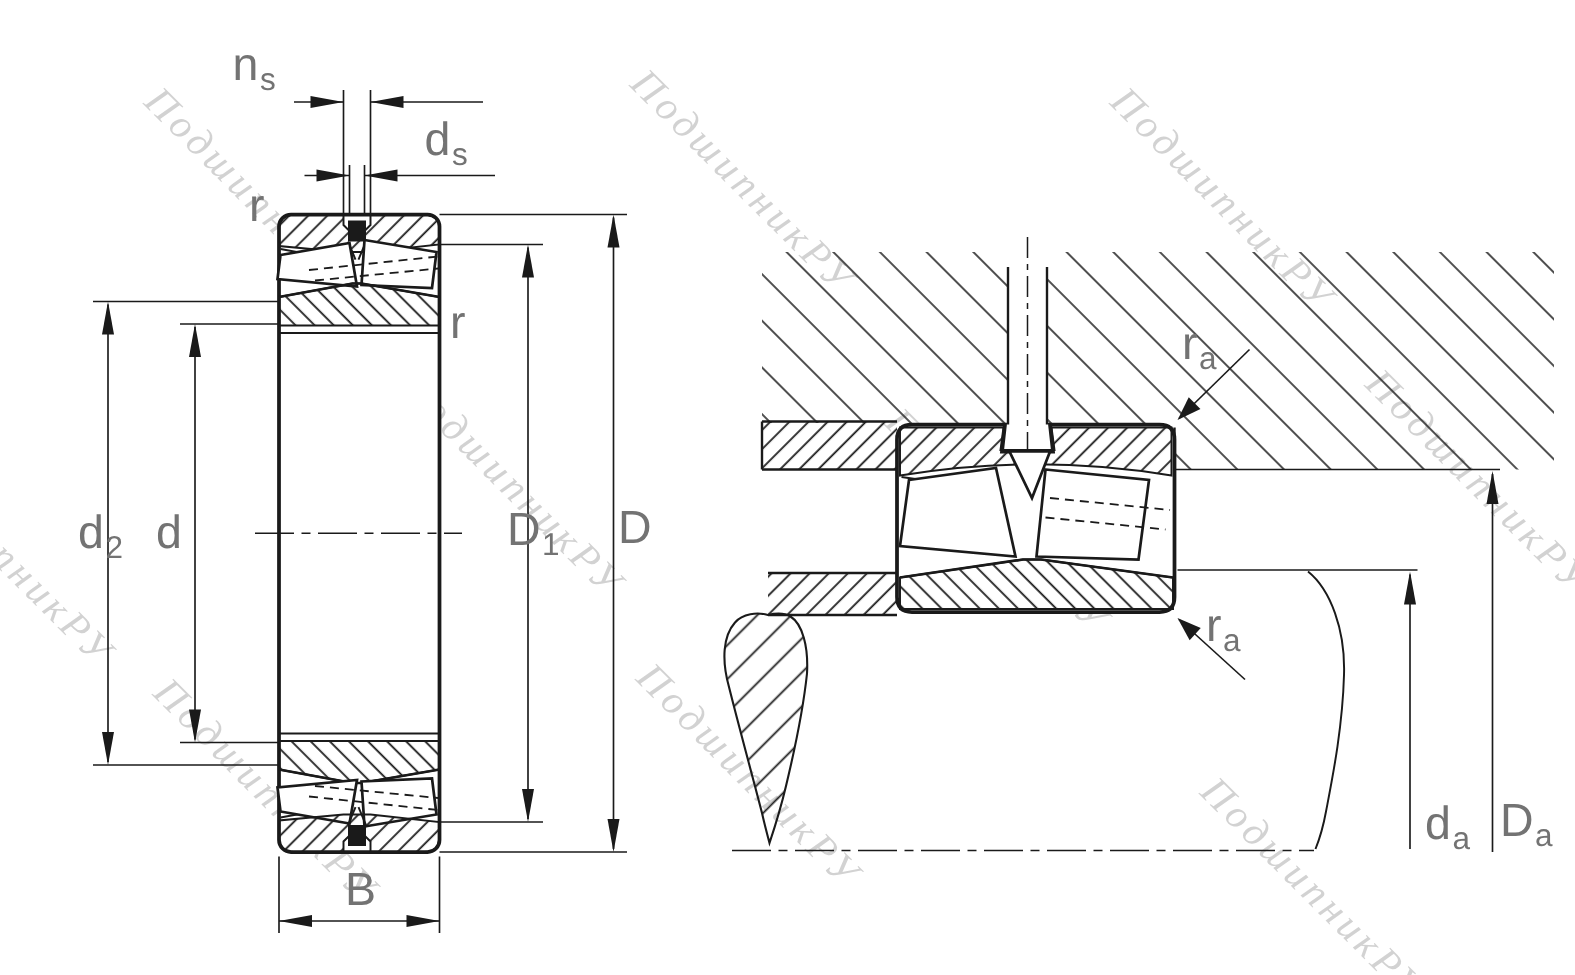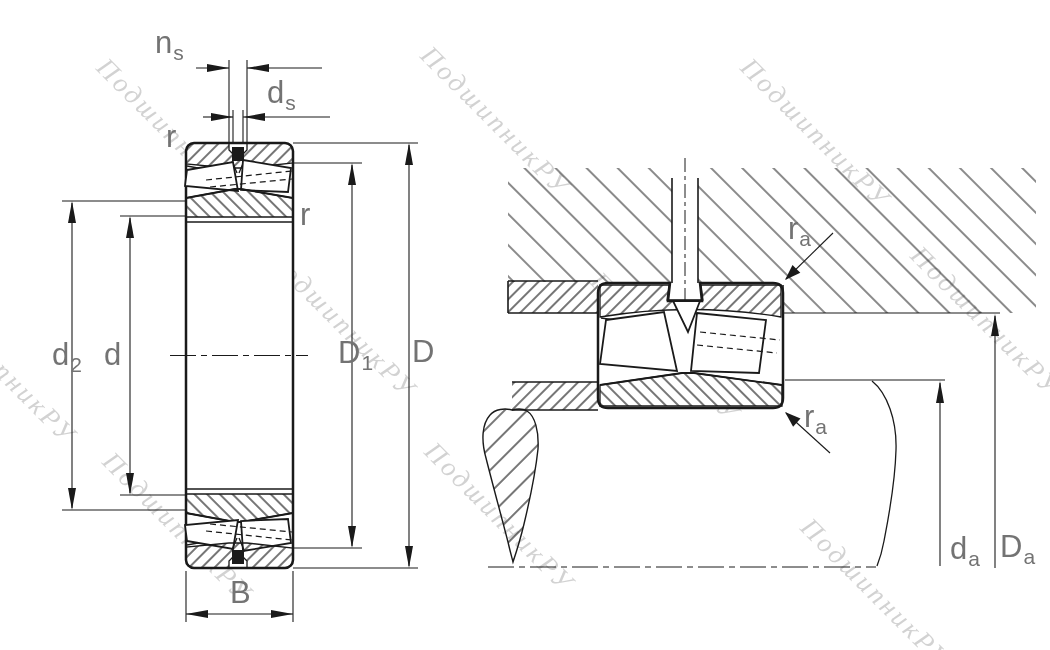--- a/index.html
+++ b/index.html
@@ -212,21 +212,21 @@
         <line class="dim" x1="786" y1="279" x2="833" y2="233"></line>
         <polygon class="arr" points="785,280 792.5,264.9 800.3,272.7"></polygon>
         <line class="dim" x1="786" y1="413" x2="830" y2="453"></line>
         <polygon class="arr" points="785,412 800.5,418.6 793.1,426.8"></polygon>
       </g>
     </g>
   </svg>
 
   <div class="labels">
     <div class="lbl" style="left:155px;top:26px"><span class="m">n</span><span class="s">s</span></div>
-    <div class="lbl" style="left:267px;top:76px"><span class="m">d</span><span class="s">s</span></div>
+    <div class="lbl" style="left:283px;top:76px"><span class="m">d</span><span class="s">s</span></div>
     <div class="lbl small" style="left:166px;top:122px"><span class="m">r</span></div>
     <div class="lbl small" style="left:300px;top:200px"><span class="m">r</span></div>
     <div class="lbl" style="left:52px;top:338px"><span class="m">d</span><span class="s">2</span></div>
     <div class="lbl" style="left:104px;top:338px"><span class="m">d</span></div>
     <div class="lbl" style="left:338px;top:336px"><span class="m">D</span><span class="s">1</span></div>
     <div class="lbl" style="left:412px;top:335px"><span class="m">D</span></div>
     <div class="lbl" style="left:230px;top:576px"><span class="m">B</span></div>
     <div class="lbl small" style="left:788px;top:214px"><span class="m">r</span><span class="s">a</span></div>
     <div class="lbl small" style="left:804px;top:402px"><span class="m">r</span><span class="s">a</span></div>
     <div class="lbl" style="left:950px;top:532px"><span class="m">d</span><span class="s">a</span></div>

